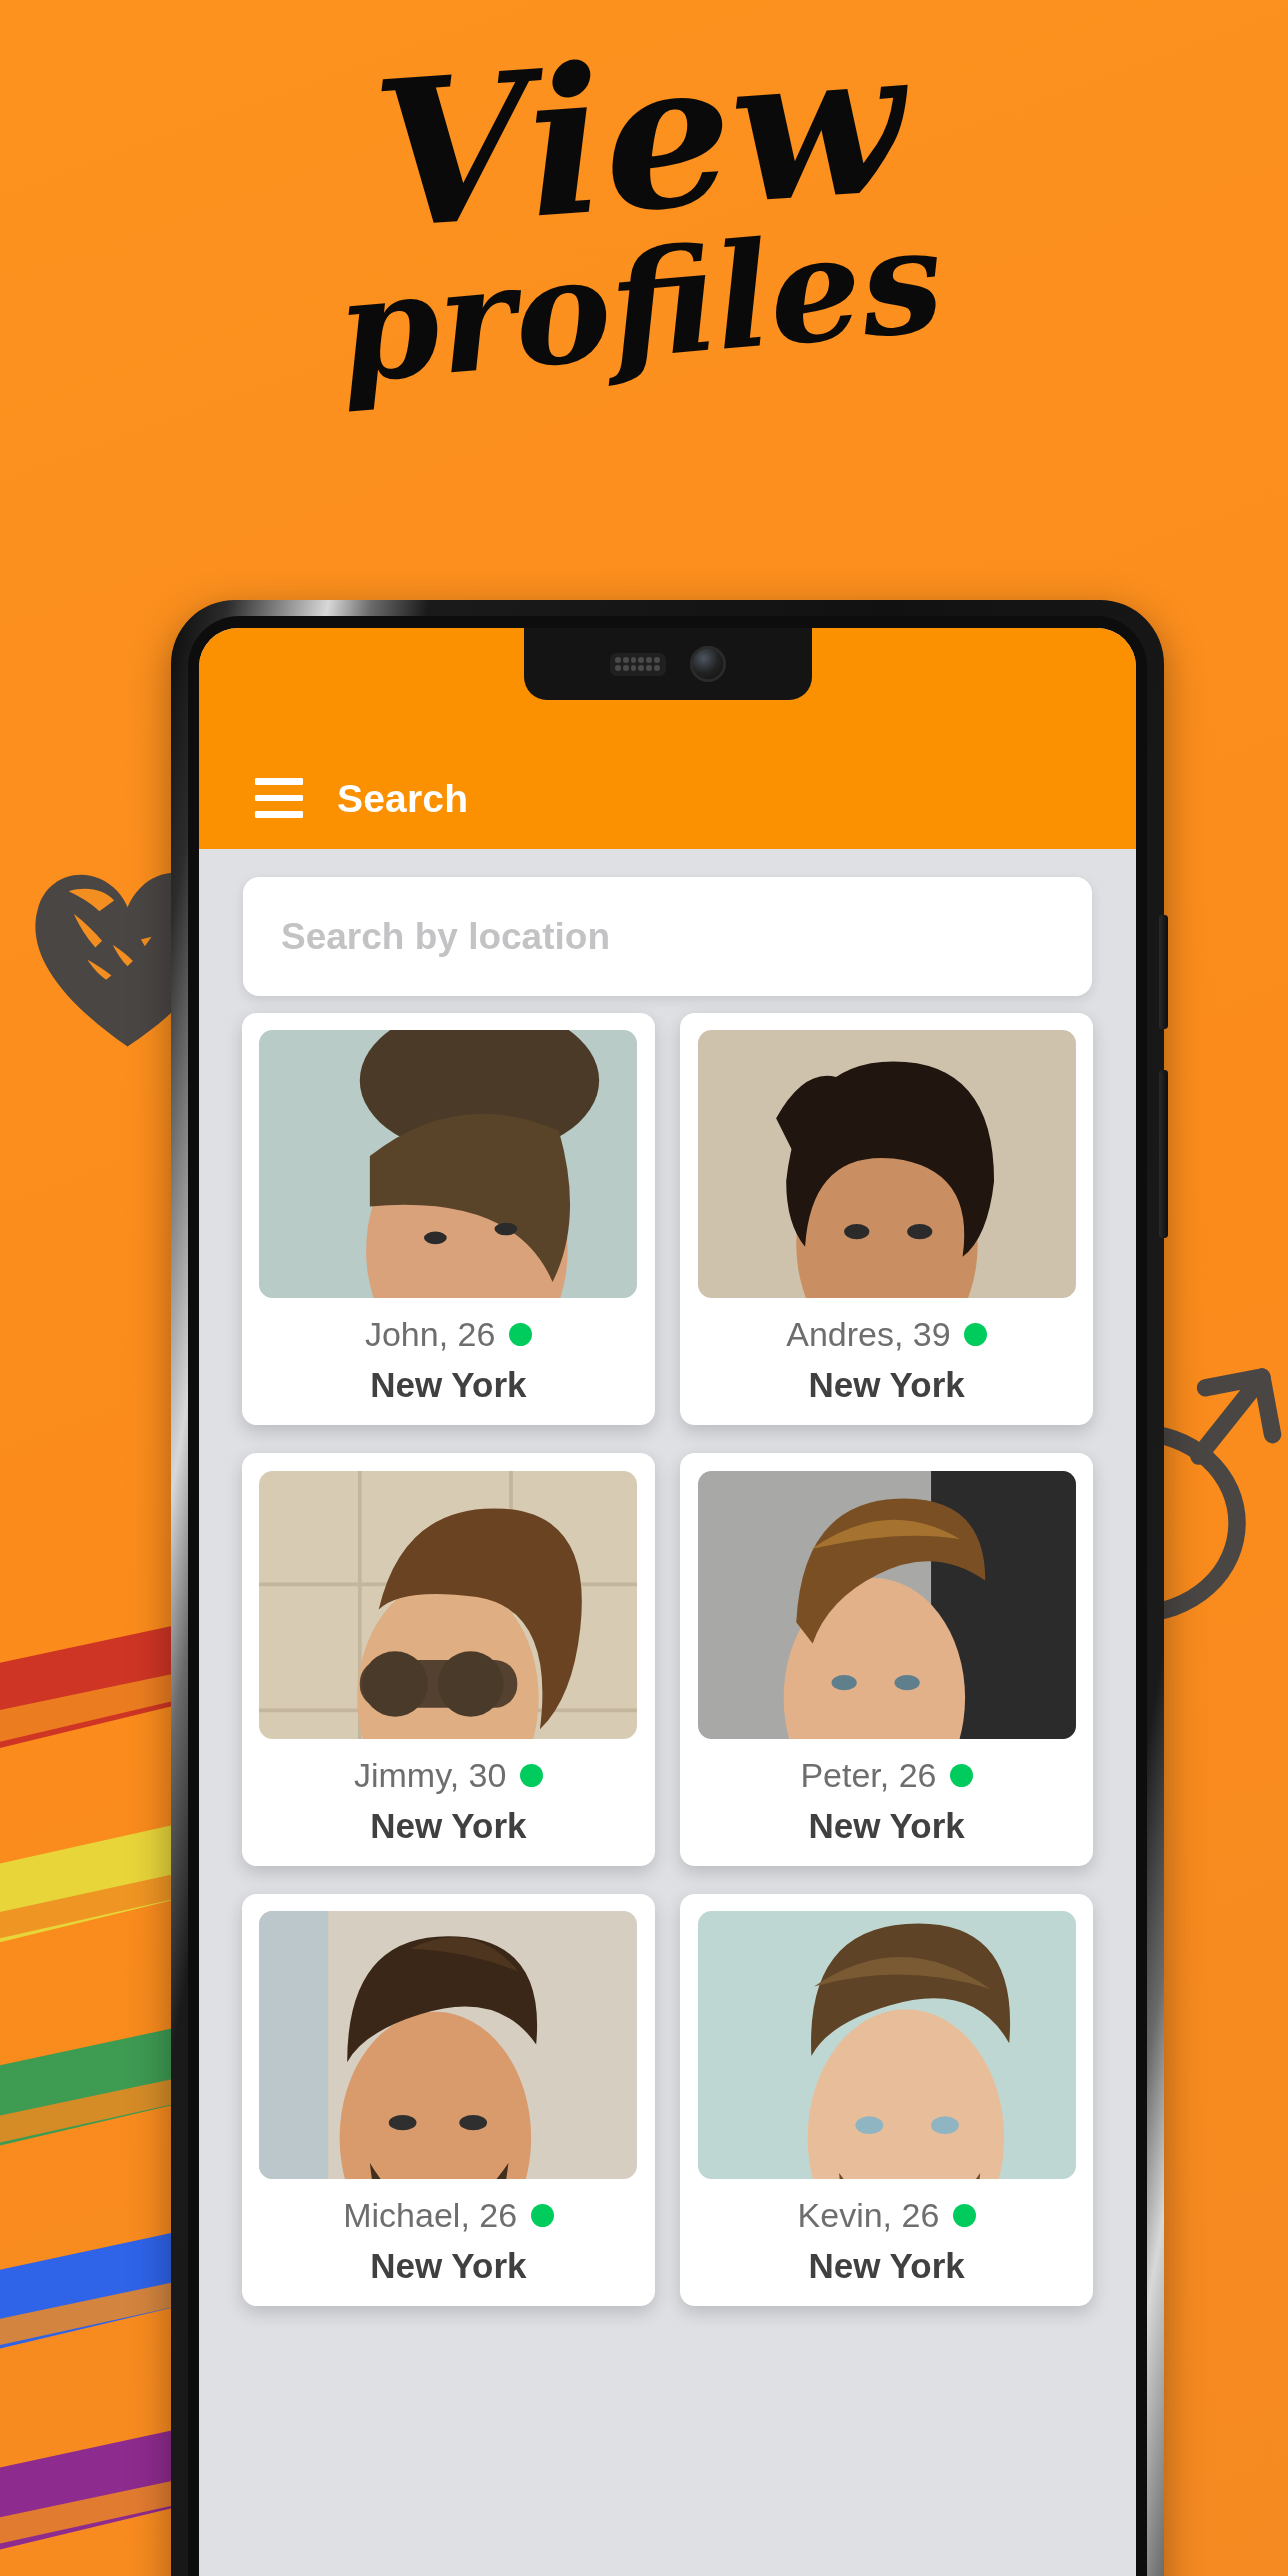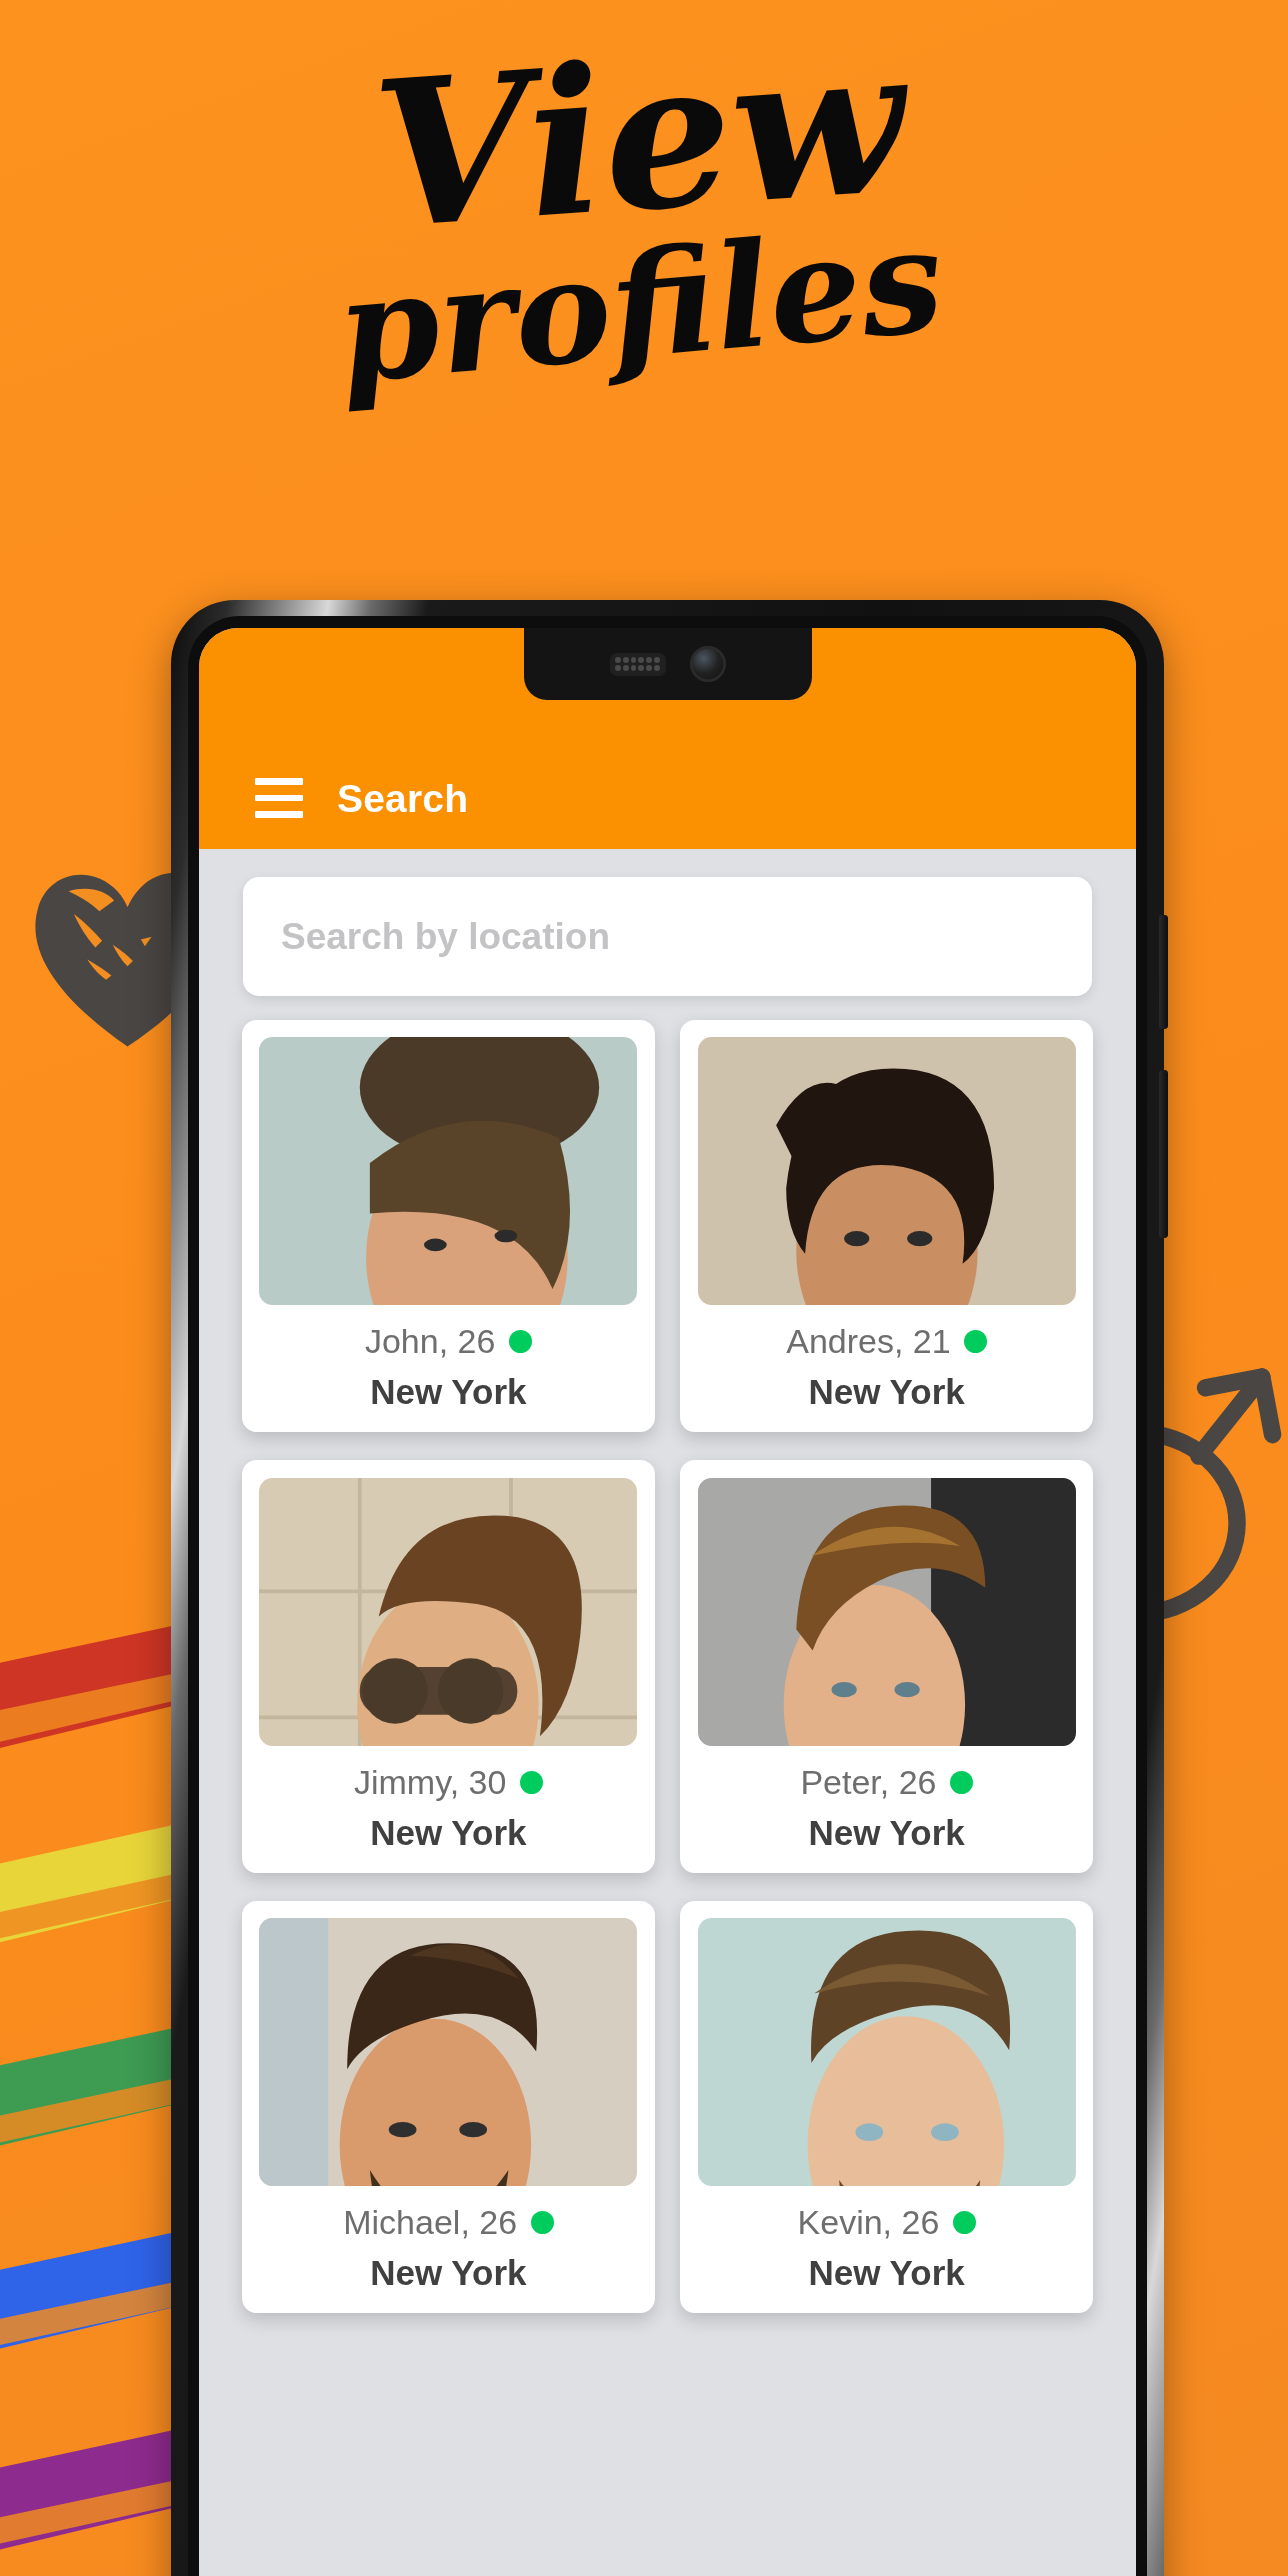--- a/index.html
+++ b/index.html
@@ -104,21 +104,21 @@
     display:flex; align-items:center; padding:0 38px;
   }
   .search-box input{
     border:none; outline:none; width:100%;
     font-family:"Liberation Sans", sans-serif;
     font-size:37px; color:#555; background:transparent;font-weight:bold;
   }
   .search-box input::placeholder{ color:#C3C3C5; }
 
   .grid{
-    margin-top:17px;
+    margin-top:10px;
     padding:0 43px;
     display:grid; grid-template-columns:1fr 1fr;
     column-gap:25.5px; row-gap:28px;
   }
   .card{
     background:#fff; border-radius:14.8px;
     box-shadow:0 6.7px 17.4px rgba(0,0,0,.16);
     padding:17.4px 17.4px 20px 17.4px;
     display:flex; flex-direction:column; align-items:center;
     cursor:pointer;
@@ -274,21 +274,21 @@
               <path d="M62 70 q25 -45 55 -30 q-35 20 -40 60 Z" fill="#20160F"></path>
               <path d="M228 78 q-22 -48 -58 -35 q38 22 44 62 Z" fill="#20160F"></path>
               <ellipse cx="126" cy="160" rx="10" ry="6" fill="#2b2b2b"></ellipse>
               <ellipse cx="176" cy="160" rx="10" ry="6" fill="#2b2b2b"></ellipse>
               <path d="M120 225 q30 18 60 0 q-12 22 -60 0 Z" fill="#3A2A1C"></path>
               <path d="M80 295 q70 -40 145 0 l0 105 l-215 0 Z" fill="#323B43"></path>
               <path d="M150 300 q6 40 0 70" stroke="#C9A96B" stroke-width="3" fill="none"></path>
             </svg>
           </div>
           <div class="card-meta">
-            <span class="card-name">Andres, 21</span>
+            <span class="card-name">Andres, 39</span>
             <span class="dot" style="background: rgb(0, 204, 94);"></span>
           </div>
           <div class="card-city">New York</div>
         </div>
 
         <div class="card">
           <div class="card-photo">
             <svg class="ph" viewBox="0 0 300 400" preserveAspectRatio="xMidYMid slice">
               <rect width="300" height="400" fill="#D8CBB4"></rect>
               <g stroke="#C4B69C" stroke-width="3">

